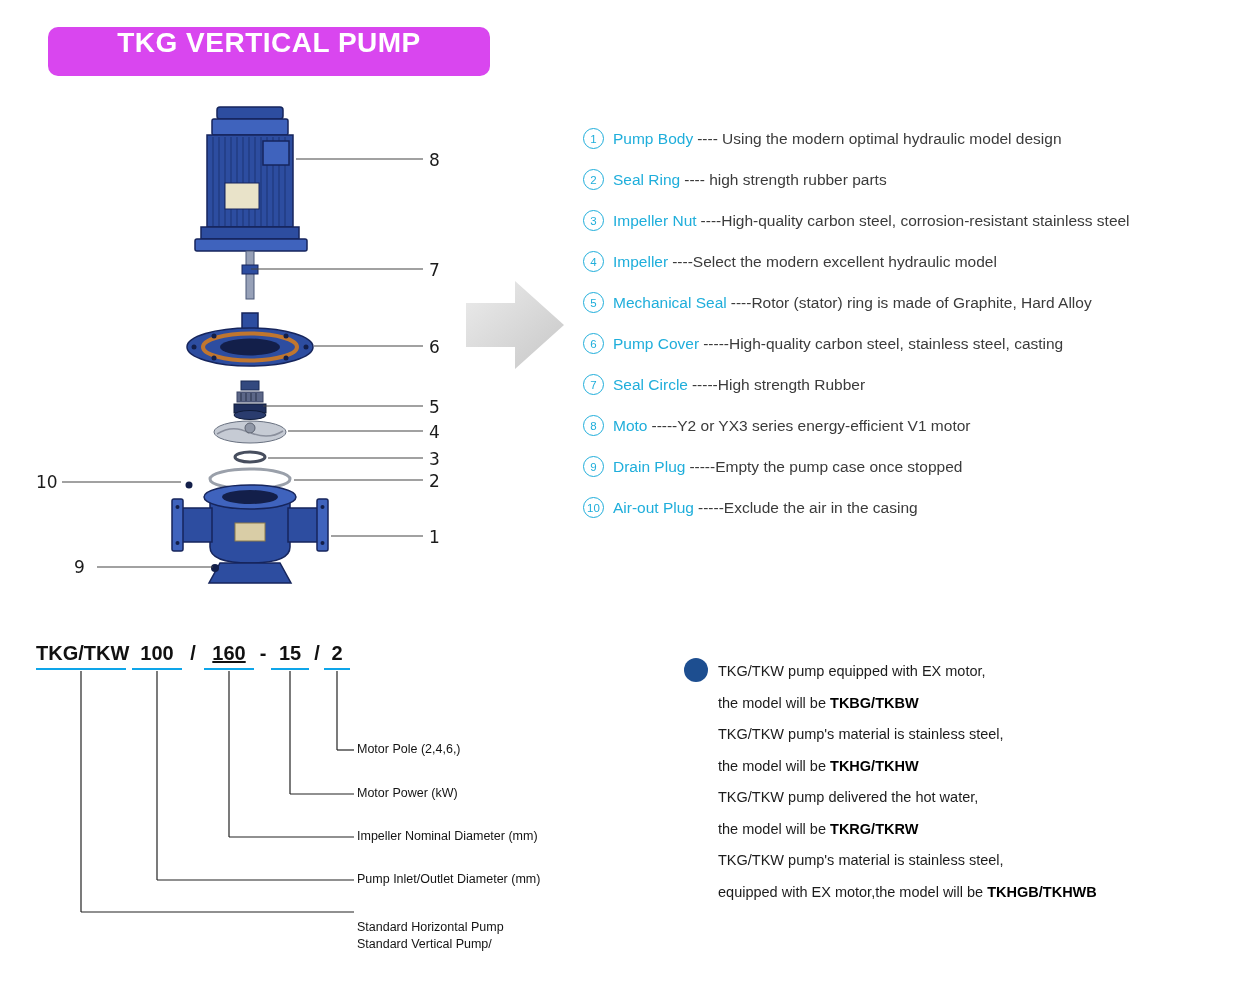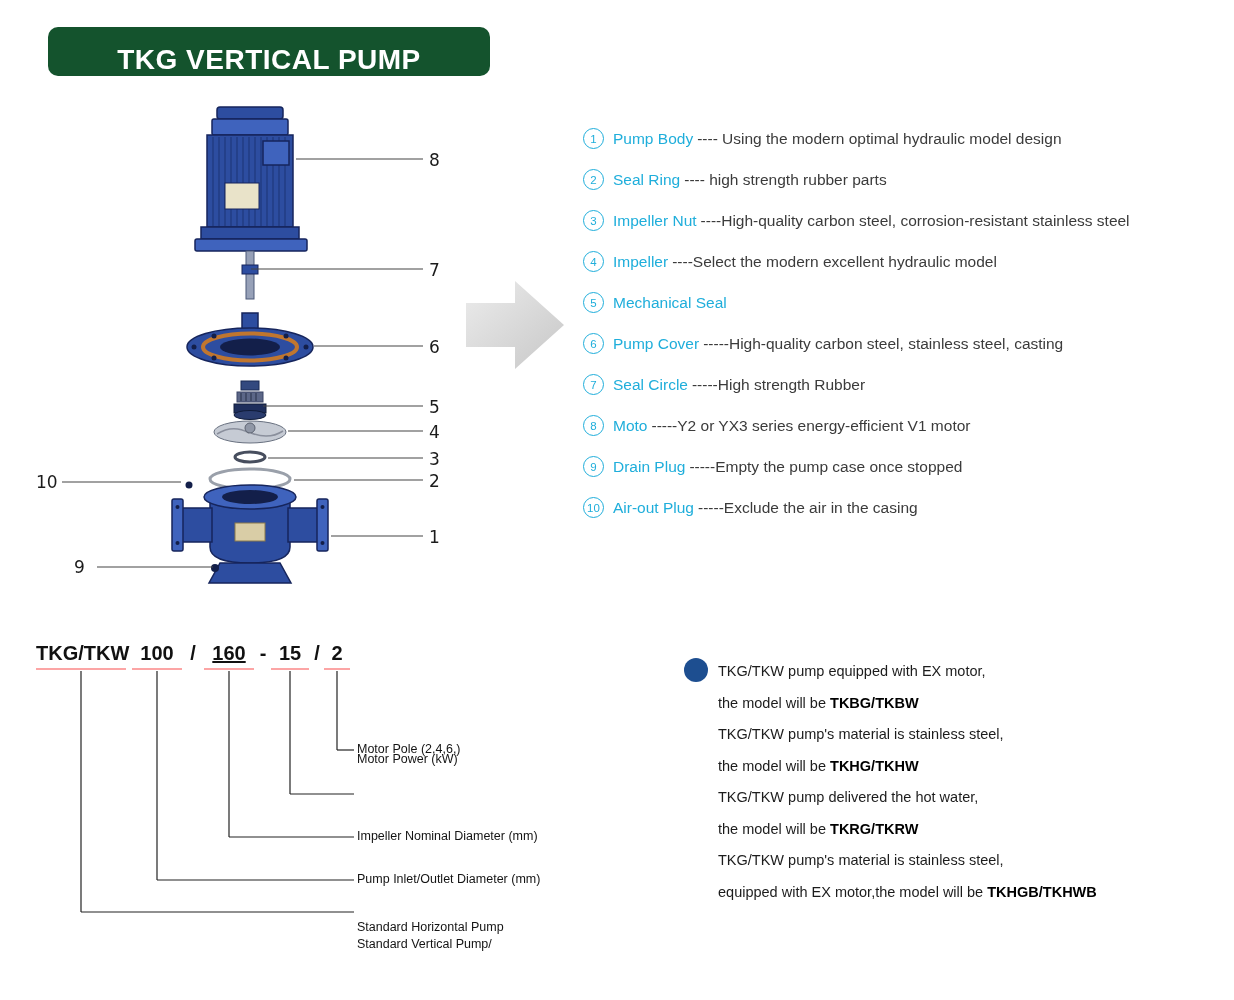--- a/index.html
+++ b/index.html
@@ -4,22 +4,22 @@
 <style>
   html,body { margin:0; padding:0; background:#ffffff; }
   .page {
     position:relative; width:1234px; height:1000px; background:#ffffff;
     font-family:"Liberation Sans", sans-serif; overflow:hidden;
   }
 
   
   .badge {
     position:absolute; left:48px; top:27px; width:442px; height:49px;
-    background:#14532d; border-radius:10px;
-    display:flex; align-items:flex-end; justify-content:center;
+    background:#d946ef; border-radius:10px;
+    display:flex; align-items:flex-start; justify-content:center;
     color:#ffffff; font-size:28px; font-weight:bold; letter-spacing:.5px;
   }
 
   
   .pump-svg { position:absolute; left:165px; top:95px; width:180px; height:495px; }
   .pb  { fill:#2d4da0; stroke:#16255c; stroke-width:1.5; }
   .pbl { fill:#3f63bd; stroke:#16255c; stroke-width:1.5; }
 
   
   .overlay-svg { position:absolute; left:0; top:0; width:1234px; height:1000px; pointer-events:none; }
@@ -39,21 +39,21 @@
     font-size:11.5px; margin-right:9px;
   }
   .part-name { color:#1FAEDB; margin-right:4px;text-align:right; }
   .part-desc { color:#3b3b3b; }
 
   
   .seg {
     position:absolute; top:642px; font-size:20px; font-weight:bold; color:#111;
     text-align:center; padding-bottom:3px;
   }
-  .seg.u { border-bottom:2px solid #fca5a5; }
+  .seg.u { border-bottom:2px solid #0ea5e9; }
   .model-label { position:absolute; font-size:12.5px; color:#141414; white-space:nowrap; }
 
   
   .bullet {
     position:absolute; left:684px; top:658px; width:24px; height:24px;
     border-radius:50%; background:#1d4e90;
   }
   .notes { position:absolute; left:718px; top:662px; font-size:14.5px; color:#1c1c1c; }
   .note-line { line-height:18px; margin-bottom:13.5px; white-space:nowrap; }
   .note-model { font-weight:bold; color:#000; }
@@ -223,20 +223,21 @@
       <span class="part-desc">----High-quality carbon steel, corrosion-resistant stainless steel</span>
     </div>
     <div class="part-row">
       <span class="part-circ">4</span>
       <span class="part-name">Impeller</span>
       <span class="part-desc">----Select the modern excellent hydraulic model</span>
     </div>
     <div class="part-row">
       <span class="part-circ">5</span>
       <span class="part-name">Mechanical Seal</span>
+      <span class="part-desc">----Rotor (stator) ring is made of Graphite, Hard Alloy</span>
     </div>
     <div class="part-row">
       <span class="part-circ">6</span>
       <span class="part-name">Pump Cover</span>
       <span class="part-desc">-----High-quality carbon steel, stainless steel, casting</span>
     </div>
     <div class="part-row">
       <span class="part-circ">7</span>
       <span class="part-name">Seal Circle</span>
       <span class="part-desc">-----High strength Rubber</span>
@@ -261,21 +262,21 @@
   <span class="seg u" style="left:36px;  width:90px;">TKG/TKW</span>
   <span class="seg u" style="left:132px; width:50px;">100</span>
   <span class="seg" style="left:184px; width:18px;">/</span>
   <span class="seg u" style="left:204px; width:50px;text-decoration:underline;">160</span>
   <span class="seg" style="left:256px; width:14px;">-</span>
   <span class="seg u" style="left:271px; width:38px;">15</span>
   <span class="seg" style="left:309px; width:16px;">/</span>
   <span class="seg u" style="left:324px; width:26px;">2</span>
 
   <span class="model-label" style="left:357px; top:742px;text-align:center;">Motor Pole (2,4,6,)</span>
-  <span class="model-label" style="left:357px; top:752px;">Motor Power (kW)</span>
+  <span class="model-label" style="left:357px; top:786px;">Motor Power (kW)</span>
   <span class="model-label" style="left:357px; top:829px;">Impeller Nominal Diameter (mm)</span>
   <span class="model-label" style="left:357px; top:872px;">Pump Inlet/Outlet Diameter (mm)</span>
   <span class="model-label" style="left:357px; top:937px;">Standard Vertical Pump/</span>
   <span class="model-label" style="left:357px; top:920px;">Standard Horizontal Pump</span>
 
   <div class="bullet"></div>
   <div class="notes">
     <div class="note-line">
       <span class="note-prefix">TKG/TKW pump equipped with EX motor,</span><span class="note-model"></span>
     </div>

